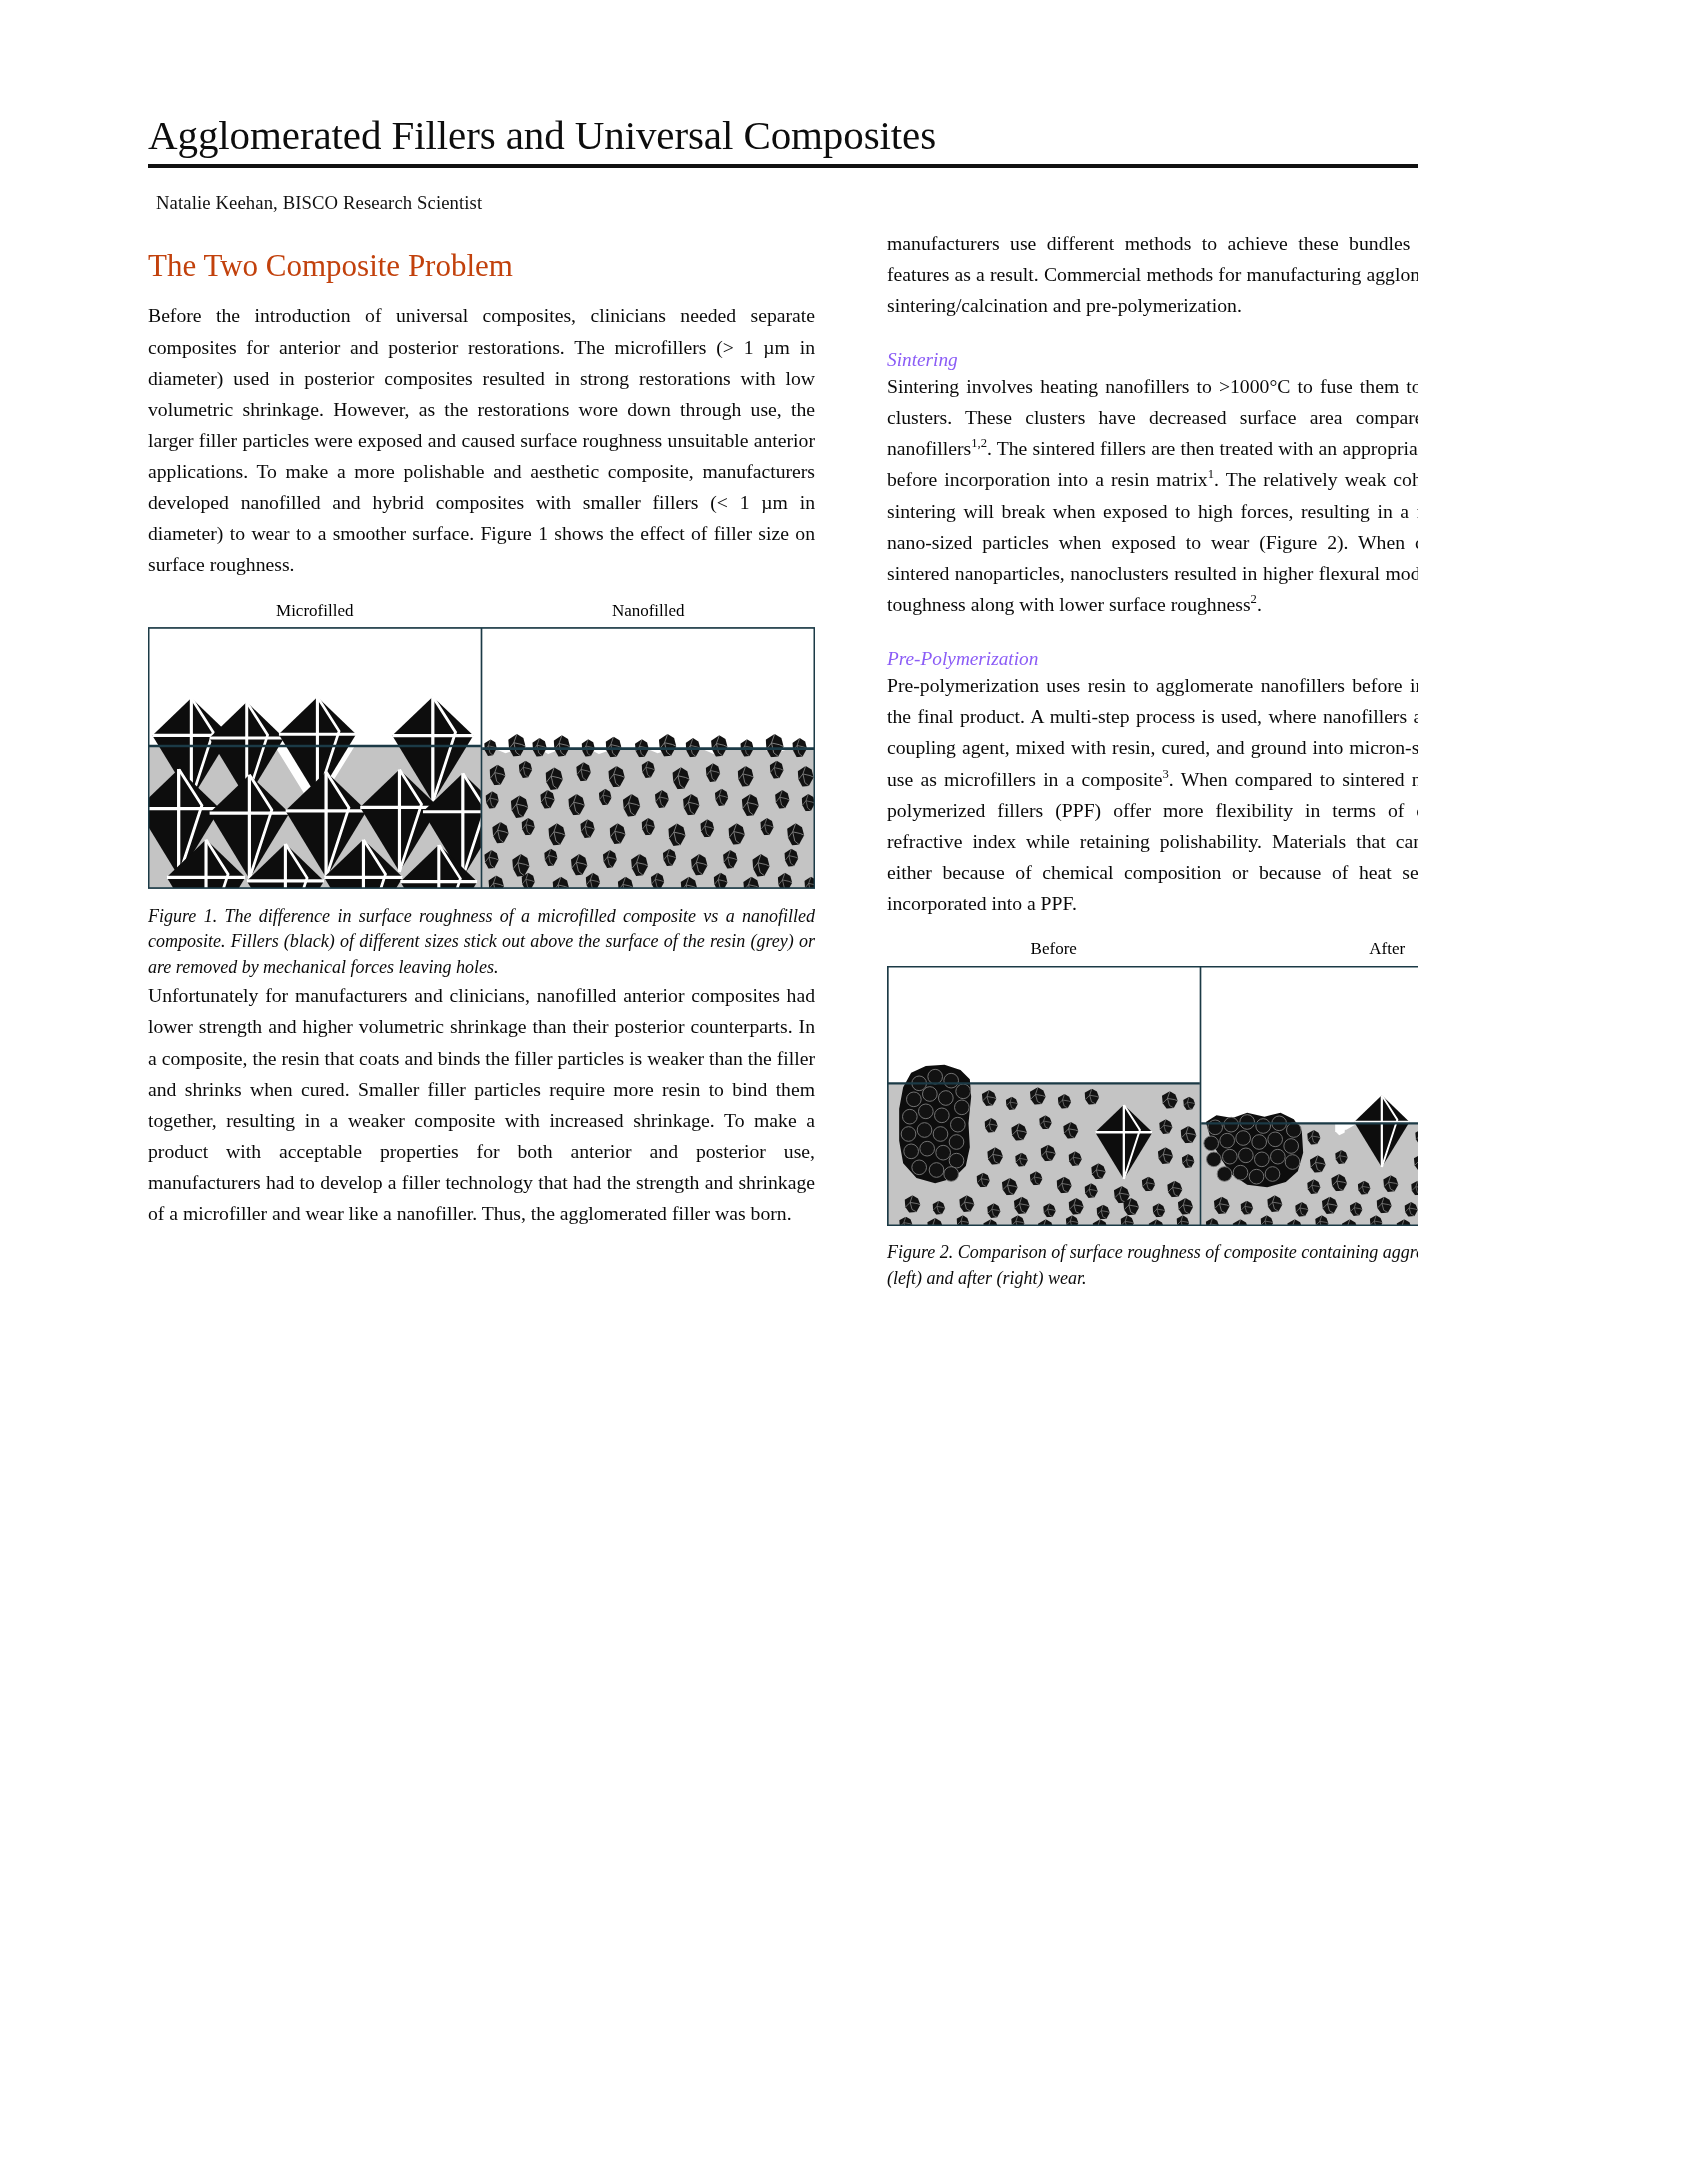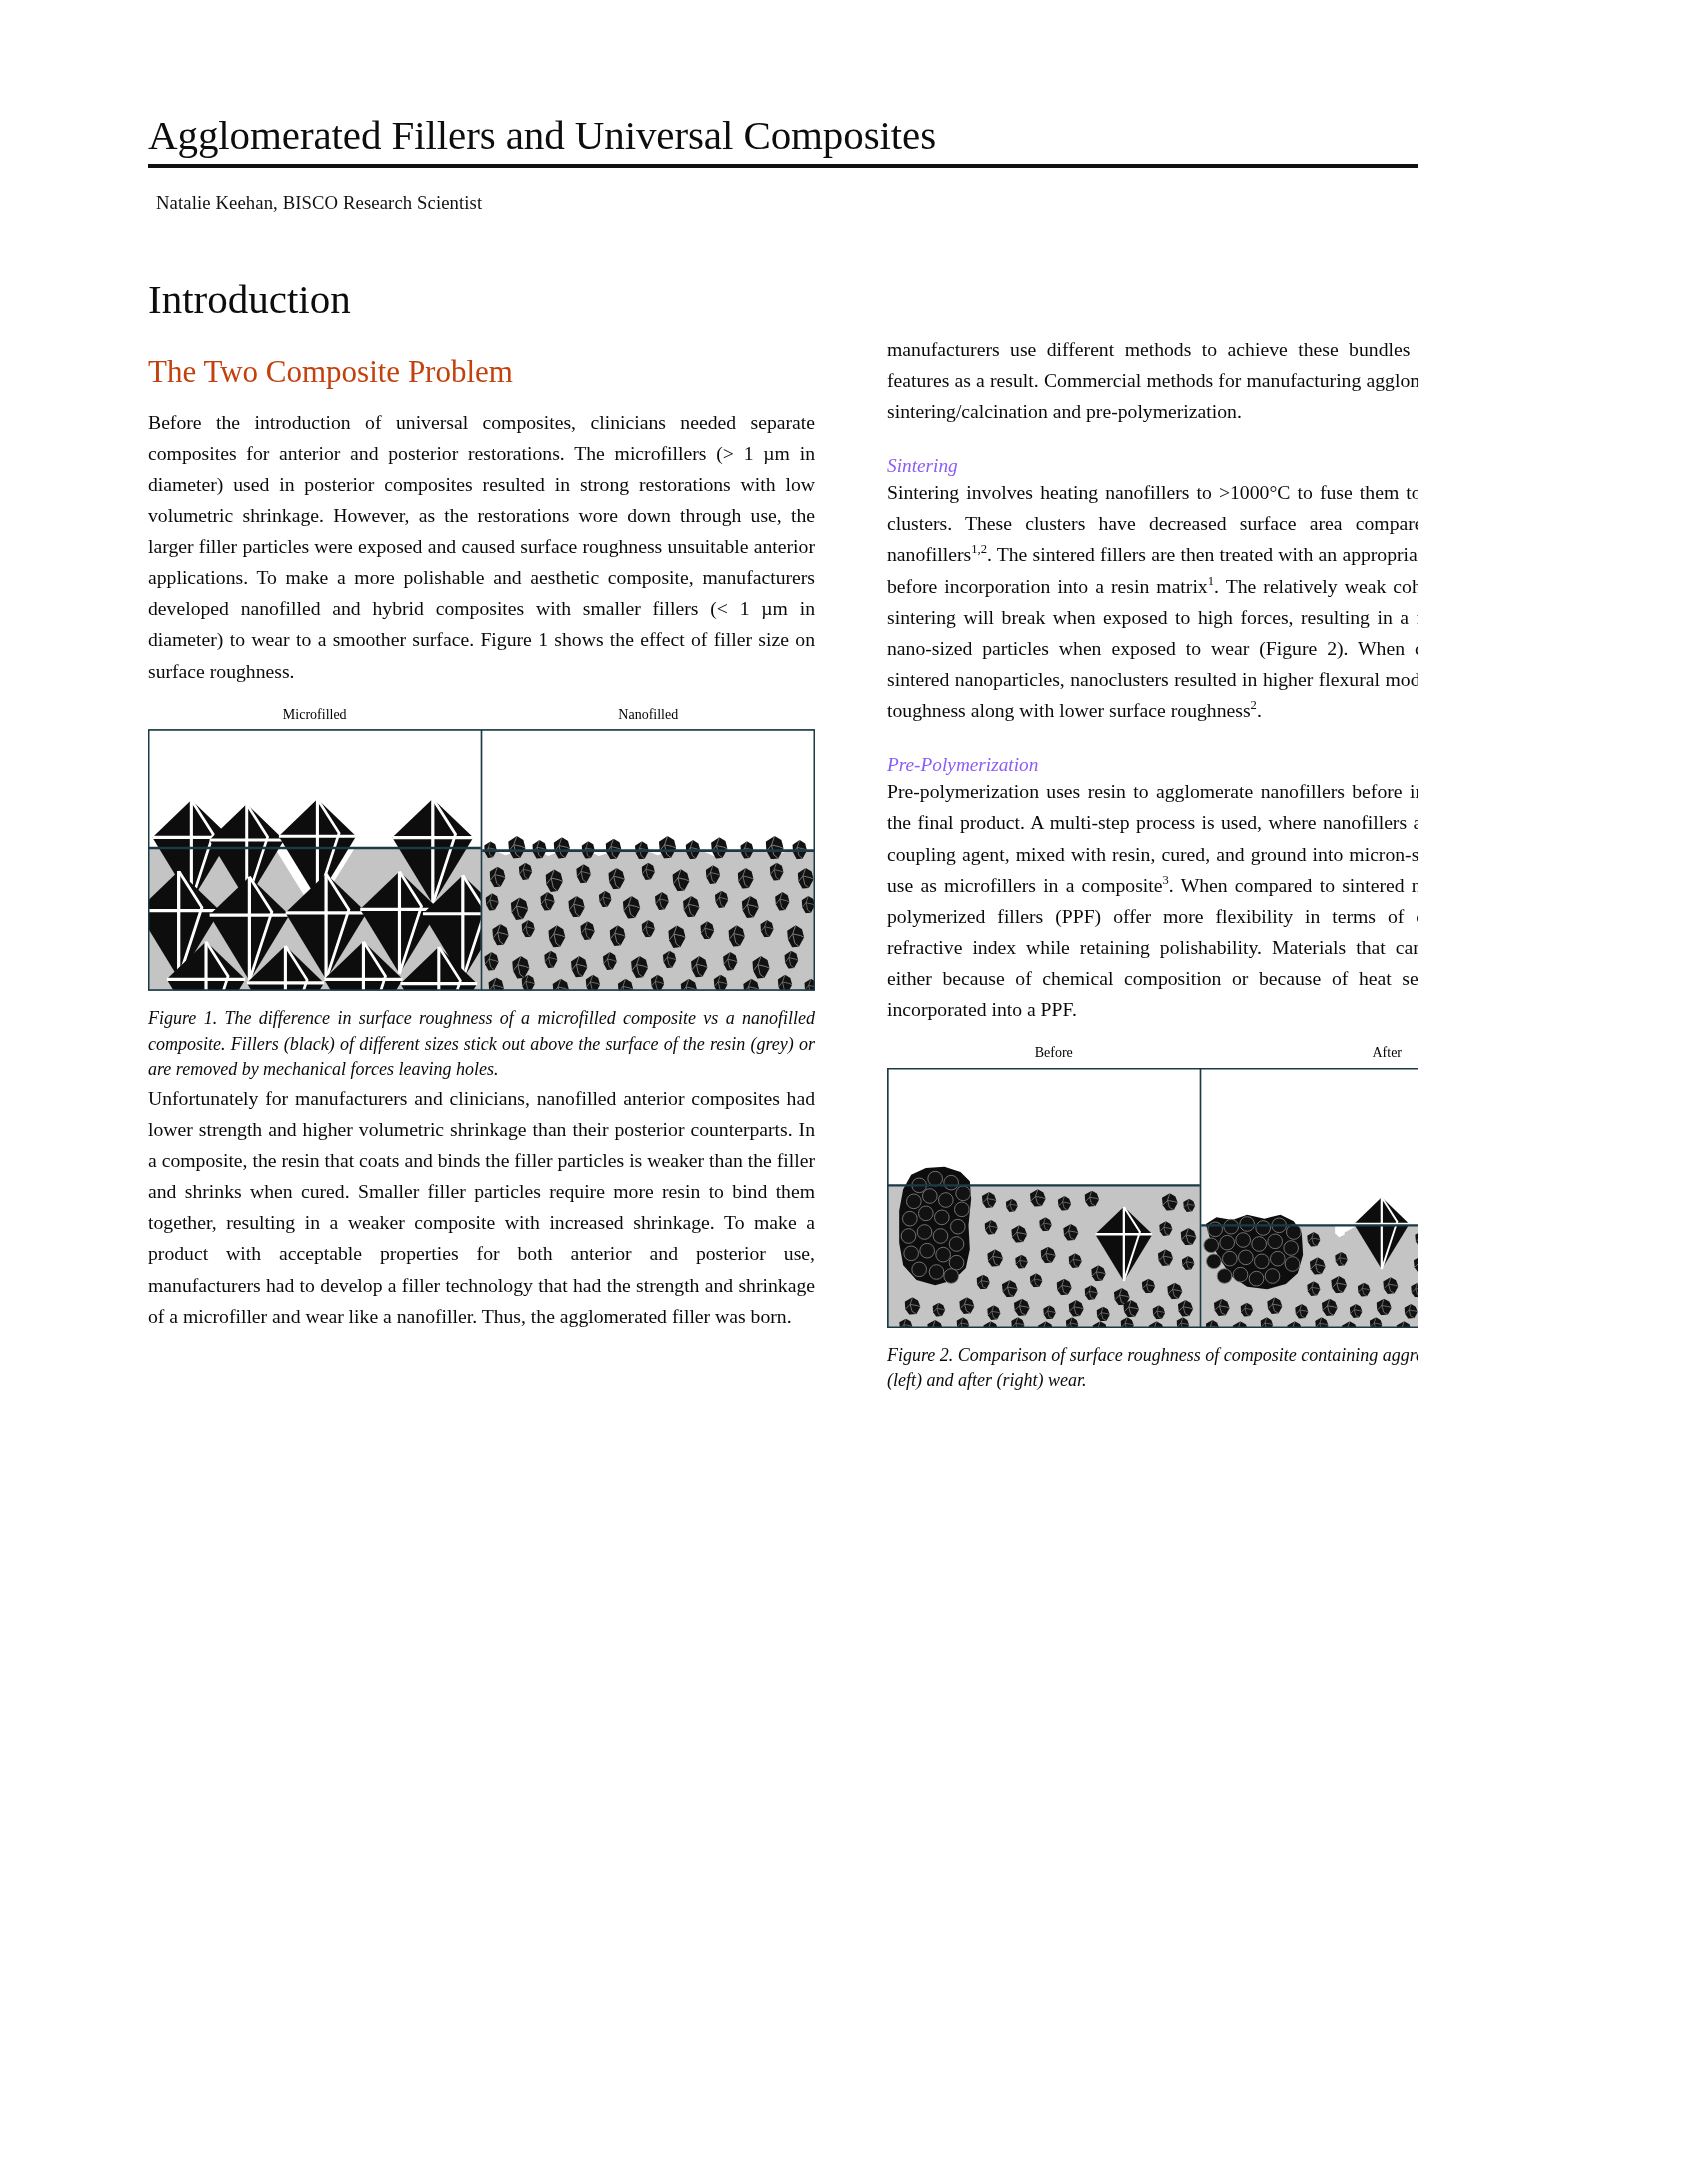--- a/index.html
+++ b/index.html
@@ -108,21 +108,21 @@
     line-height: 0;
   }
 
   
   .figure {
     margin: 20px 0 0 0;
   }
   .fig-labels {
     display: flex;
     width: 100%;
-    font-size: 14px;
+    font-size: 17px;
     line-height: 1.2;
     margin-bottom: 6px;
   }
   .fig-labels .lbl {
     flex: 1 1 50%;
     text-align: center;
   }
   .fig-caption {
     font-size: 18px;
     font-style: italic;
@@ -140,21 +140,20 @@
 </head>
 <body>
 
 <div class="page">
   <div class="content">
 
     <h1 class="doc-title">Agglomerated Fillers and Universal Composites</h1>
     <div class="title-rule"></div>
     <div class="byline">Natalie Keehan, BISCO Research Scientist</div>
 
-    <div class="h1">Introduction</div>
 
     <div class="columns">
 
       <div class="col left">
 
         <div class="h2">The Two Composite Problem</div>
 
         <p class="body first">Before the introduction of universal composites, clinicians needed separate composites for anterior and posterior restorations. The microfillers (&gt; 1 µm in diameter) used in posterior composites resulted in strong restorations with low volumetric shrinkage. However, as the restorations wore down through use, the larger filler particles were exposed and caused surface roughness unsuitable anterior applications. To make a more polishable and aesthetic composite, manufacturers developed nanofilled and hybrid composites with smaller fillers (&lt; 1 µm in diameter) to wear to a smoother surface. Figure 1 shows the effect of filler size on surface roughness.</p>
 
         <div class="figure">

